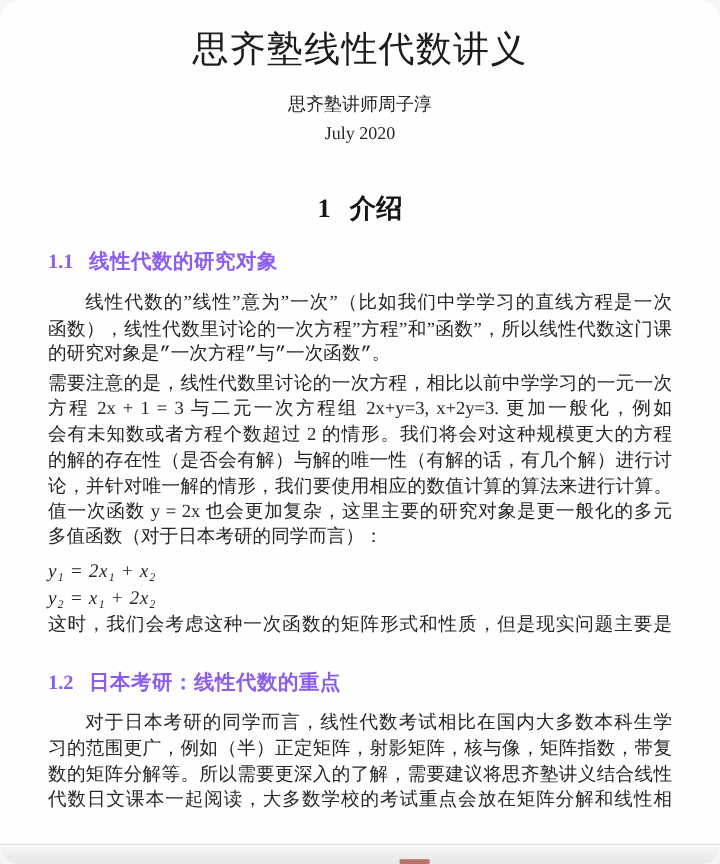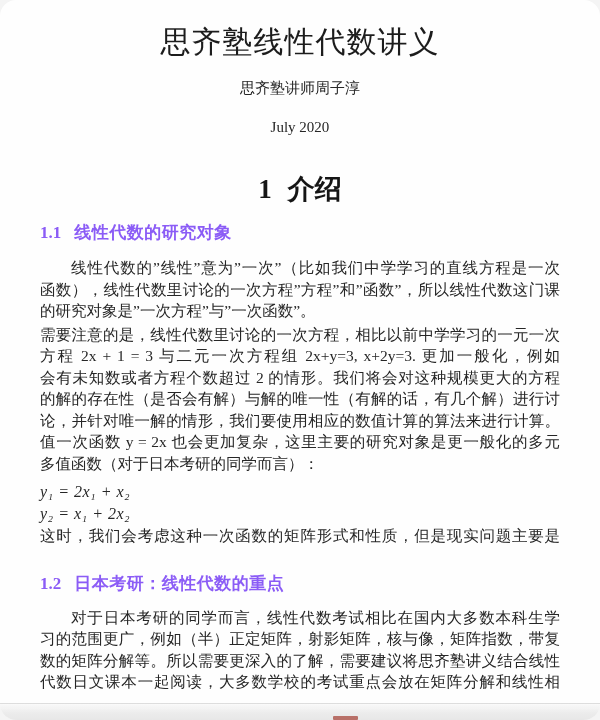--- a/index.html
+++ b/index.html
@@ -26,29 +26,29 @@
     color: #1c1c1c;
     letter-spacing: 1px;
   }
   .doc-author {
     margin-top: 19px;
     font-size: 15px; line-height: 18px;
     text-align: center;
     color: #262626;
   }
   .doc-date {
-    margin-top: 21px;
+    margin-top: 6px;
     font-size: 15px; line-height: 18px;
     text-align: center;
     color: #262626;
   }
 
   .sec-heading {
     margin: 40px 0 0 0;
-    font-size: 27px; line-height: 26px;
+    font-size: 22px; line-height: 26px;
     font-weight: bold;
     text-align: center;
     color: #151515;
   }
   .sec-heading .sec-num { margin-right: 16px; }
 
   .sub-heading {
     margin: 20px 0 0 0;
     font-size: 17px; line-height: 22px;
     font-weight: bold;
@@ -63,21 +63,21 @@
   .para.last { margin-top: 12px; }
 
   .line {
     font-size: 15.5px;
     line-height: 21.5px;
     color: #262626;
     text-align: justify;
     text-align-last: justify;
     overflow: hidden; white-space: nowrap;
   }
-  .line.short { text-align: center; text-align-last: left; }
+  .line.short { text-align: center; text-align-last: left; font-family: Liberation Mono, monospace; }
   .line.indent { text-indent: 31px; }
 
   .equation {
     font-size: 16px; line-height: 22px;
     font-style: italic;
     color: #262626;
     letter-spacing: 0.5px;
   }
   .eq-block { margin-top: 7px; }
 

